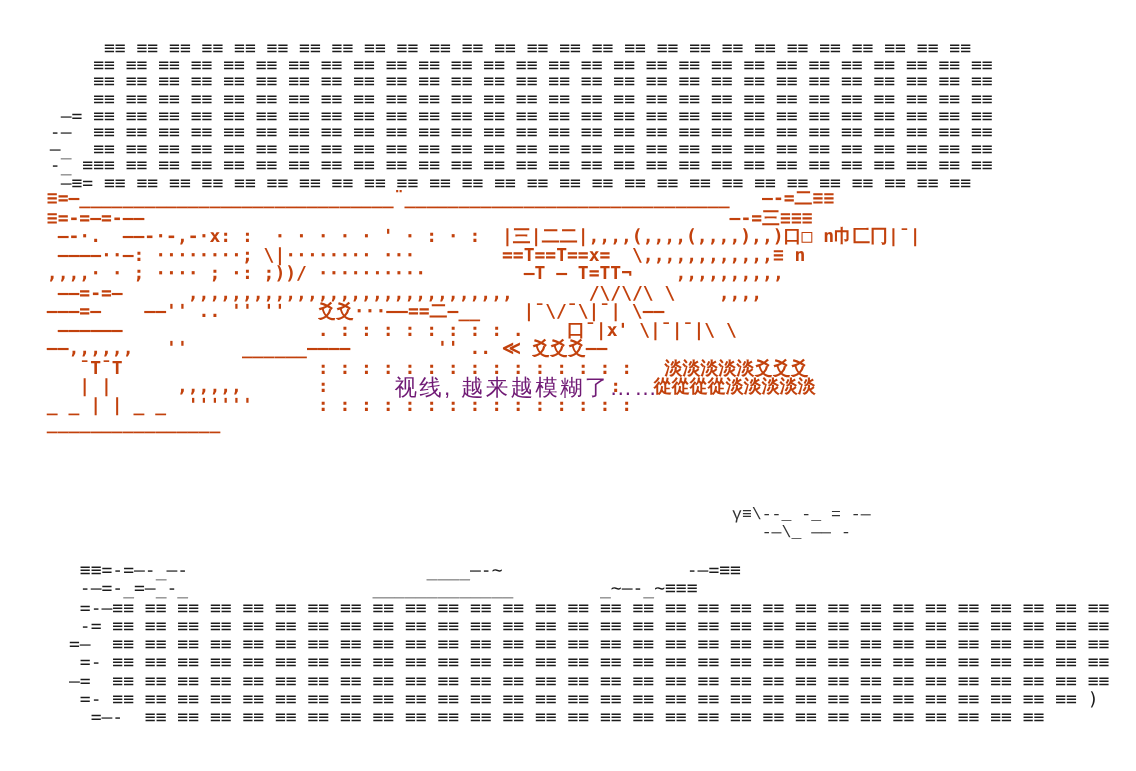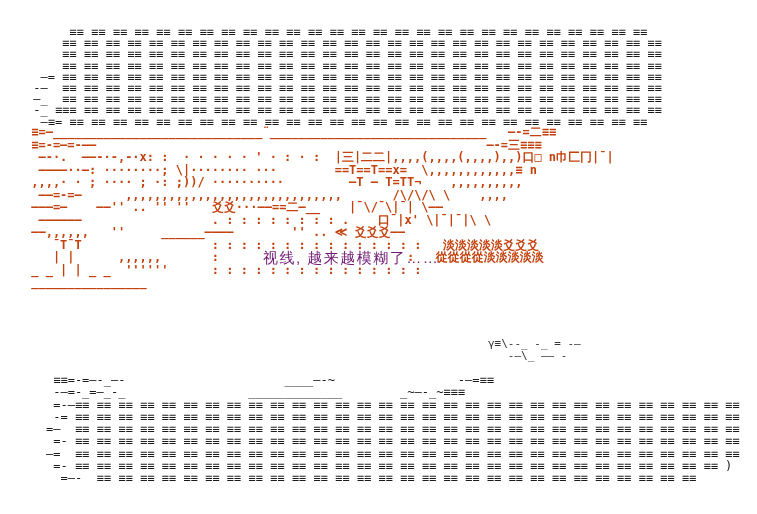--- a/index.html
+++ b/index.html
@@ -33,20 +33,21 @@
   .scene{
     font-size:12px;
     line-height:12.5px;
     color:#c2410c;
     font-weight:bold;
   }
   .drift{
     font-size:11px;
     line-height:12px;
     color:#333333;
+    font-family:Liberation Mono, monospace;
   }
   .dialog{
     position:absolute;
     left:263px;top:249px;
     font-family:"Liberation Sans", sans-serif;
     font-size:15px;
     letter-spacing:1.5px;
     color:#701a75;
     white-space:nowrap;
   }

